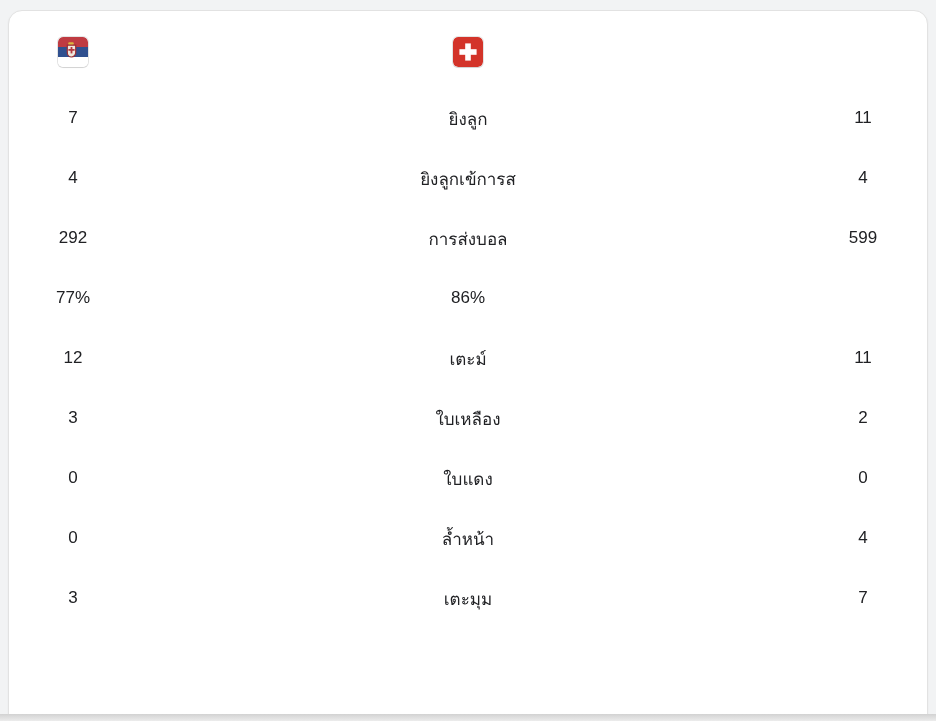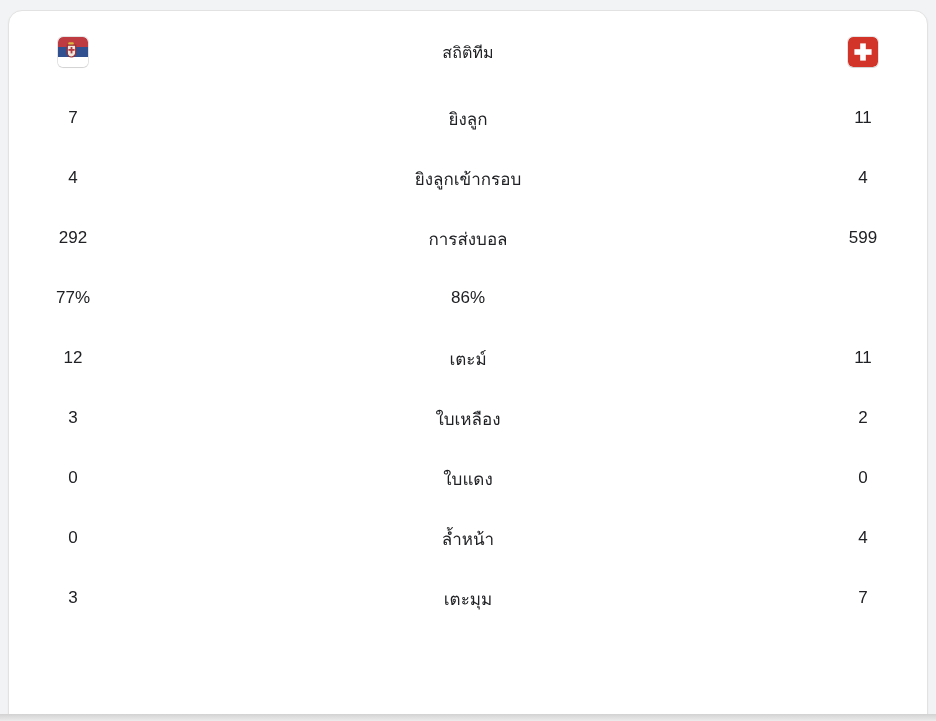--- a/index.html
+++ b/index.html
@@ -99,39 +99,38 @@
             <rect x="0" y="0" width="30" height="10" fill="#bf3b42"></rect>
             <rect x="0" y="10" width="30" height="10" fill="#30508f"></rect>
             <rect x="0" y="20" width="30" height="10" fill="#ffffff"></rect>
             <rect x="10.2" y="5.2" width="5.6" height="3" rx="1.1" fill="#dcb63f"></rect>
             <path d="M9.3 8.2 h8.4 v7.2 a4.2 4.6 0 0 1 -4.2 4.6 a4.2 4.6 0 0 1 -4.2 -4.6 z" fill="#efe8dd" stroke="#9d2f35" stroke-width="1.2"></path>
             <rect x="12.6" y="10" width="1.8" height="6.4" fill="#b5393f"></rect>
             <rect x="10.4" y="12" width="6.2" height="1.8" fill="#b5393f"></rect>
           </g>
         </svg>
       </div>
-      <div class="header-title">สถิติทีม</div>
       <div class="flag-cell">
         <svg class="flag" viewBox="0 0 30 30" width="30" height="30" aria-hidden="true">
           <rect width="30" height="30" rx="5" fill="#d3342a"></rect>
           <rect x="12.2" y="6.4" width="5.6" height="17.2" fill="#ffffff"></rect>
           <rect x="6.4" y="12.2" width="17.2" height="5.6" fill="#ffffff"></rect>
         </svg>
       </div>
     </div>
 
     <div class="grid-row stat-row">
       <div class="stat-value">7</div>
       <div class="stat-label">ยิงลูก</div>
       <div class="stat-value">11</div>
     </div>
 
     <div class="grid-row stat-row">
       <div class="stat-value">4</div>
-      <div class="stat-label">ยิงลูกเข้ากรอบ</div>
+      <div class="stat-label">ยิงลูกเข้การส</div>
       <div class="stat-value">4</div>
     </div>
 
 
     <div class="grid-row stat-row">
       <div class="stat-value">292</div>
       <div class="stat-label">การส่งบอล</div>
       <div class="stat-value">599</div>
     </div>
 

